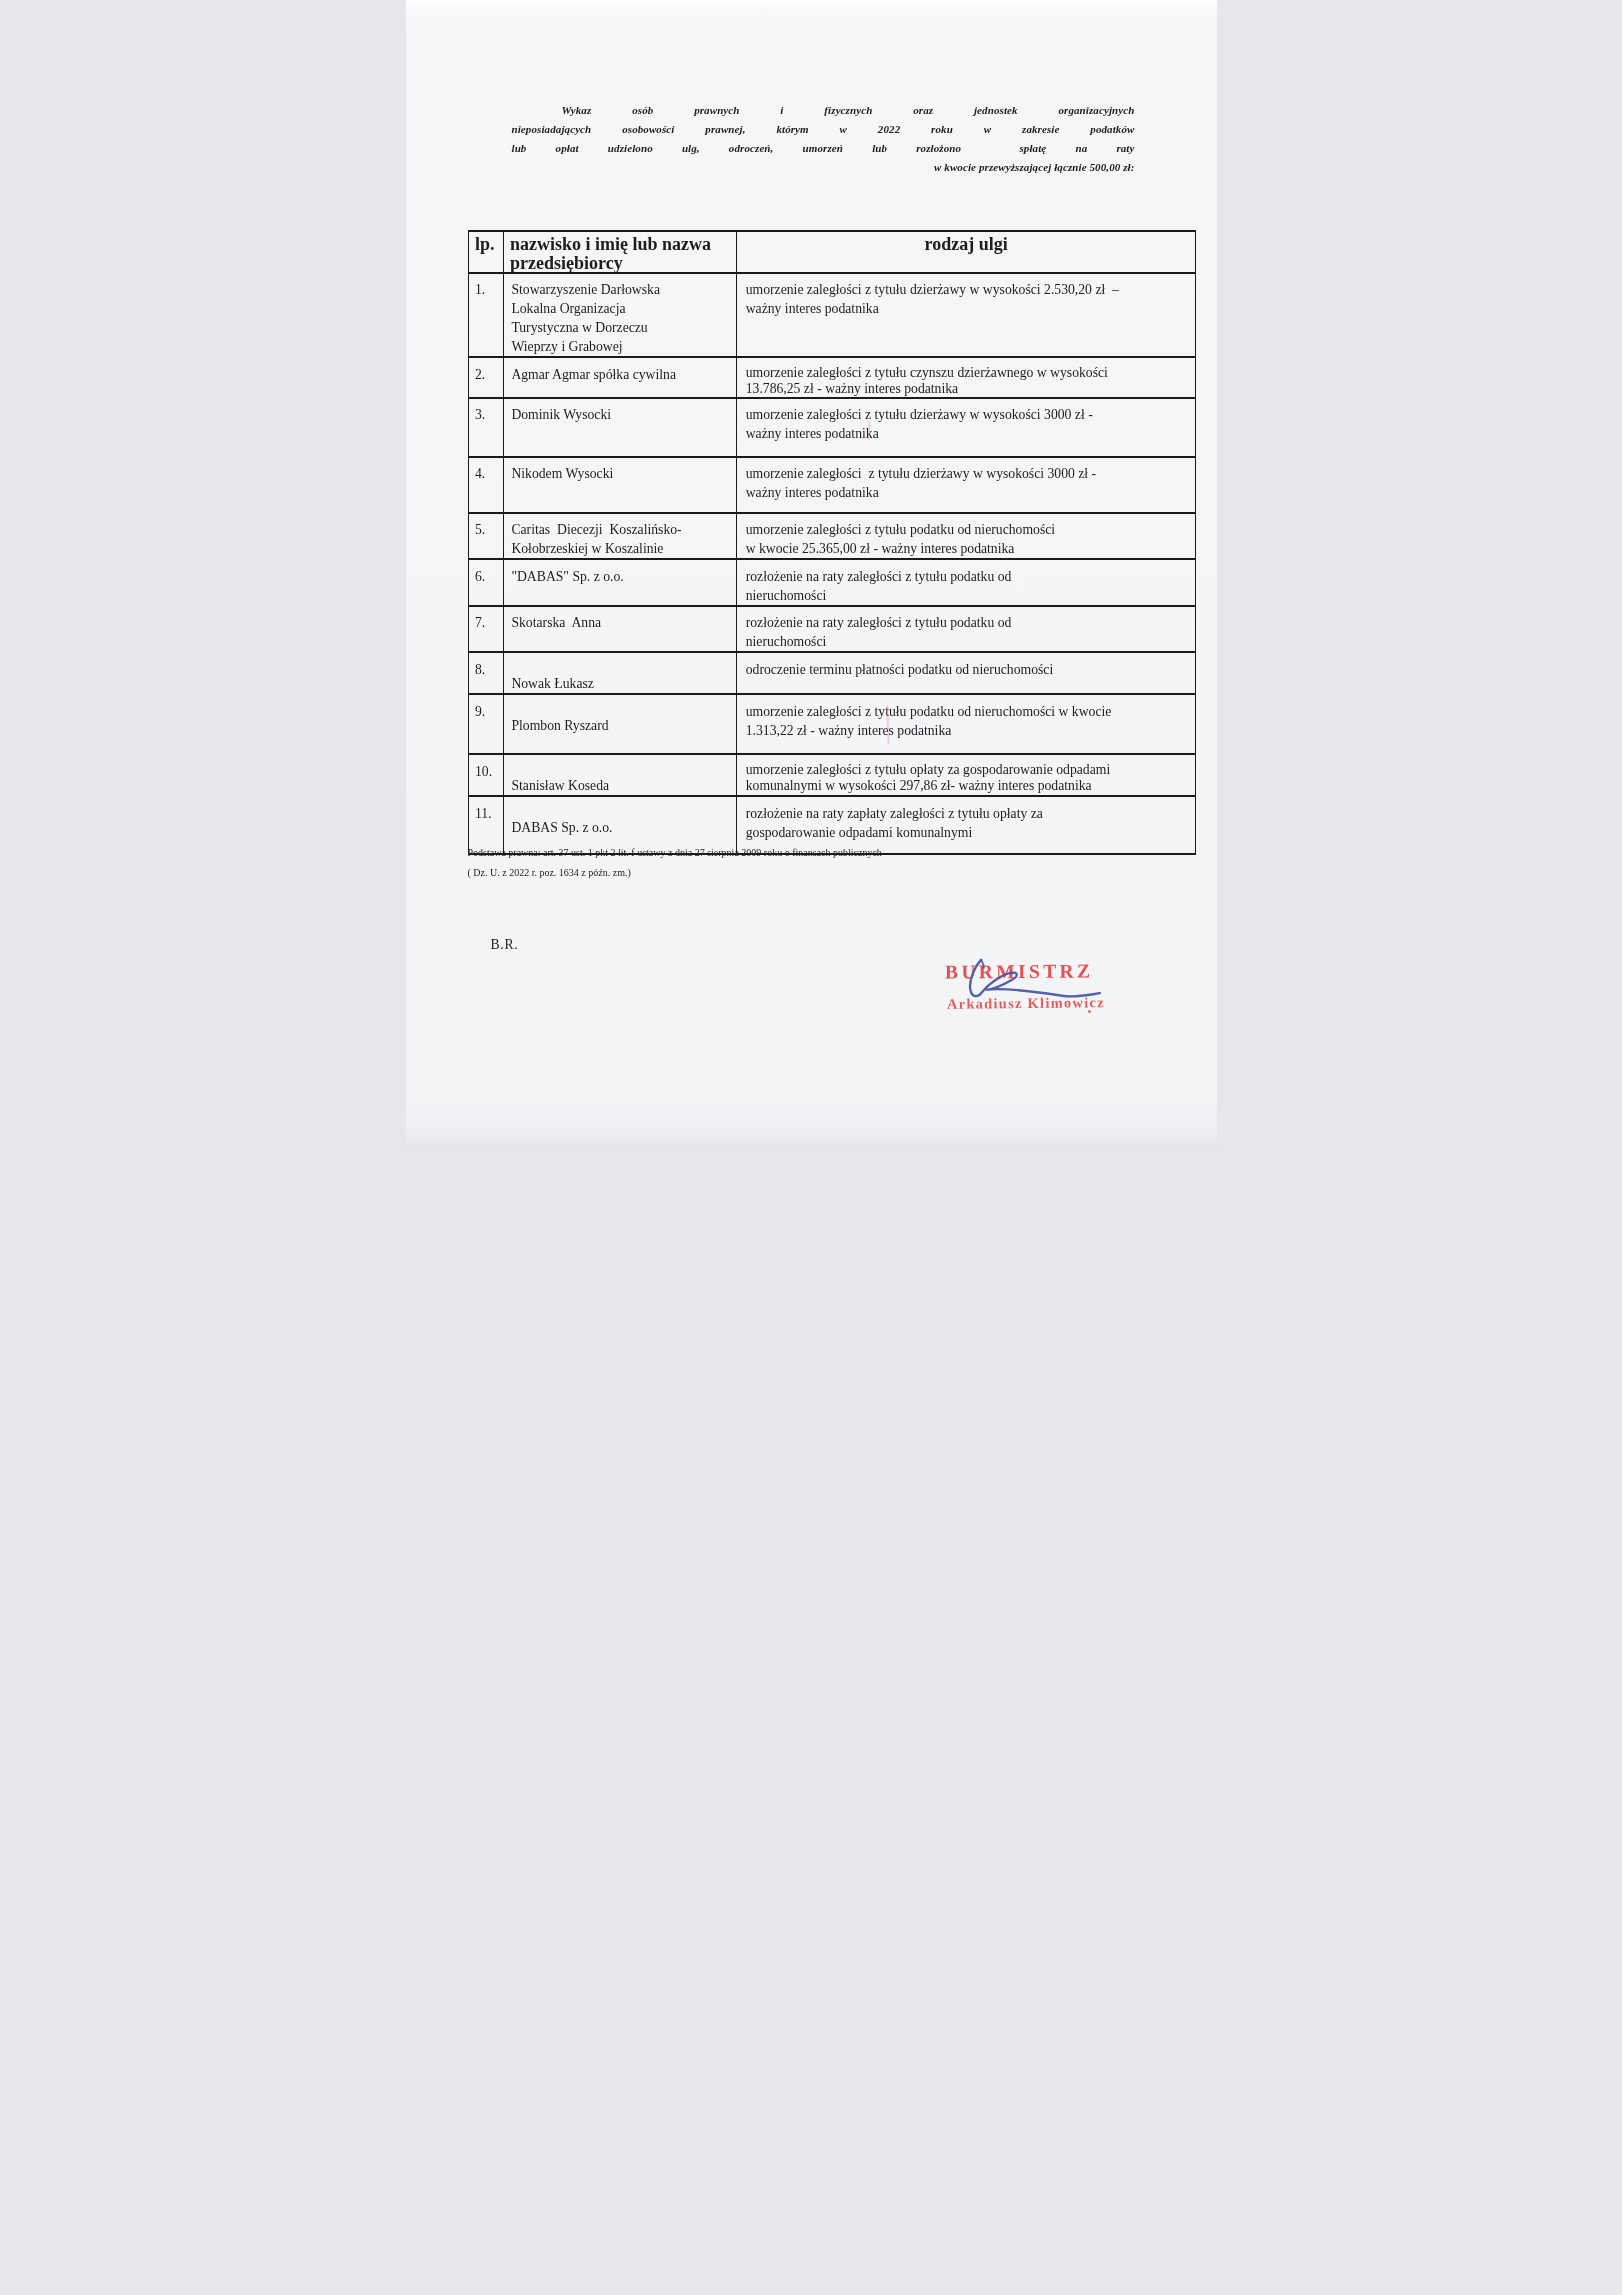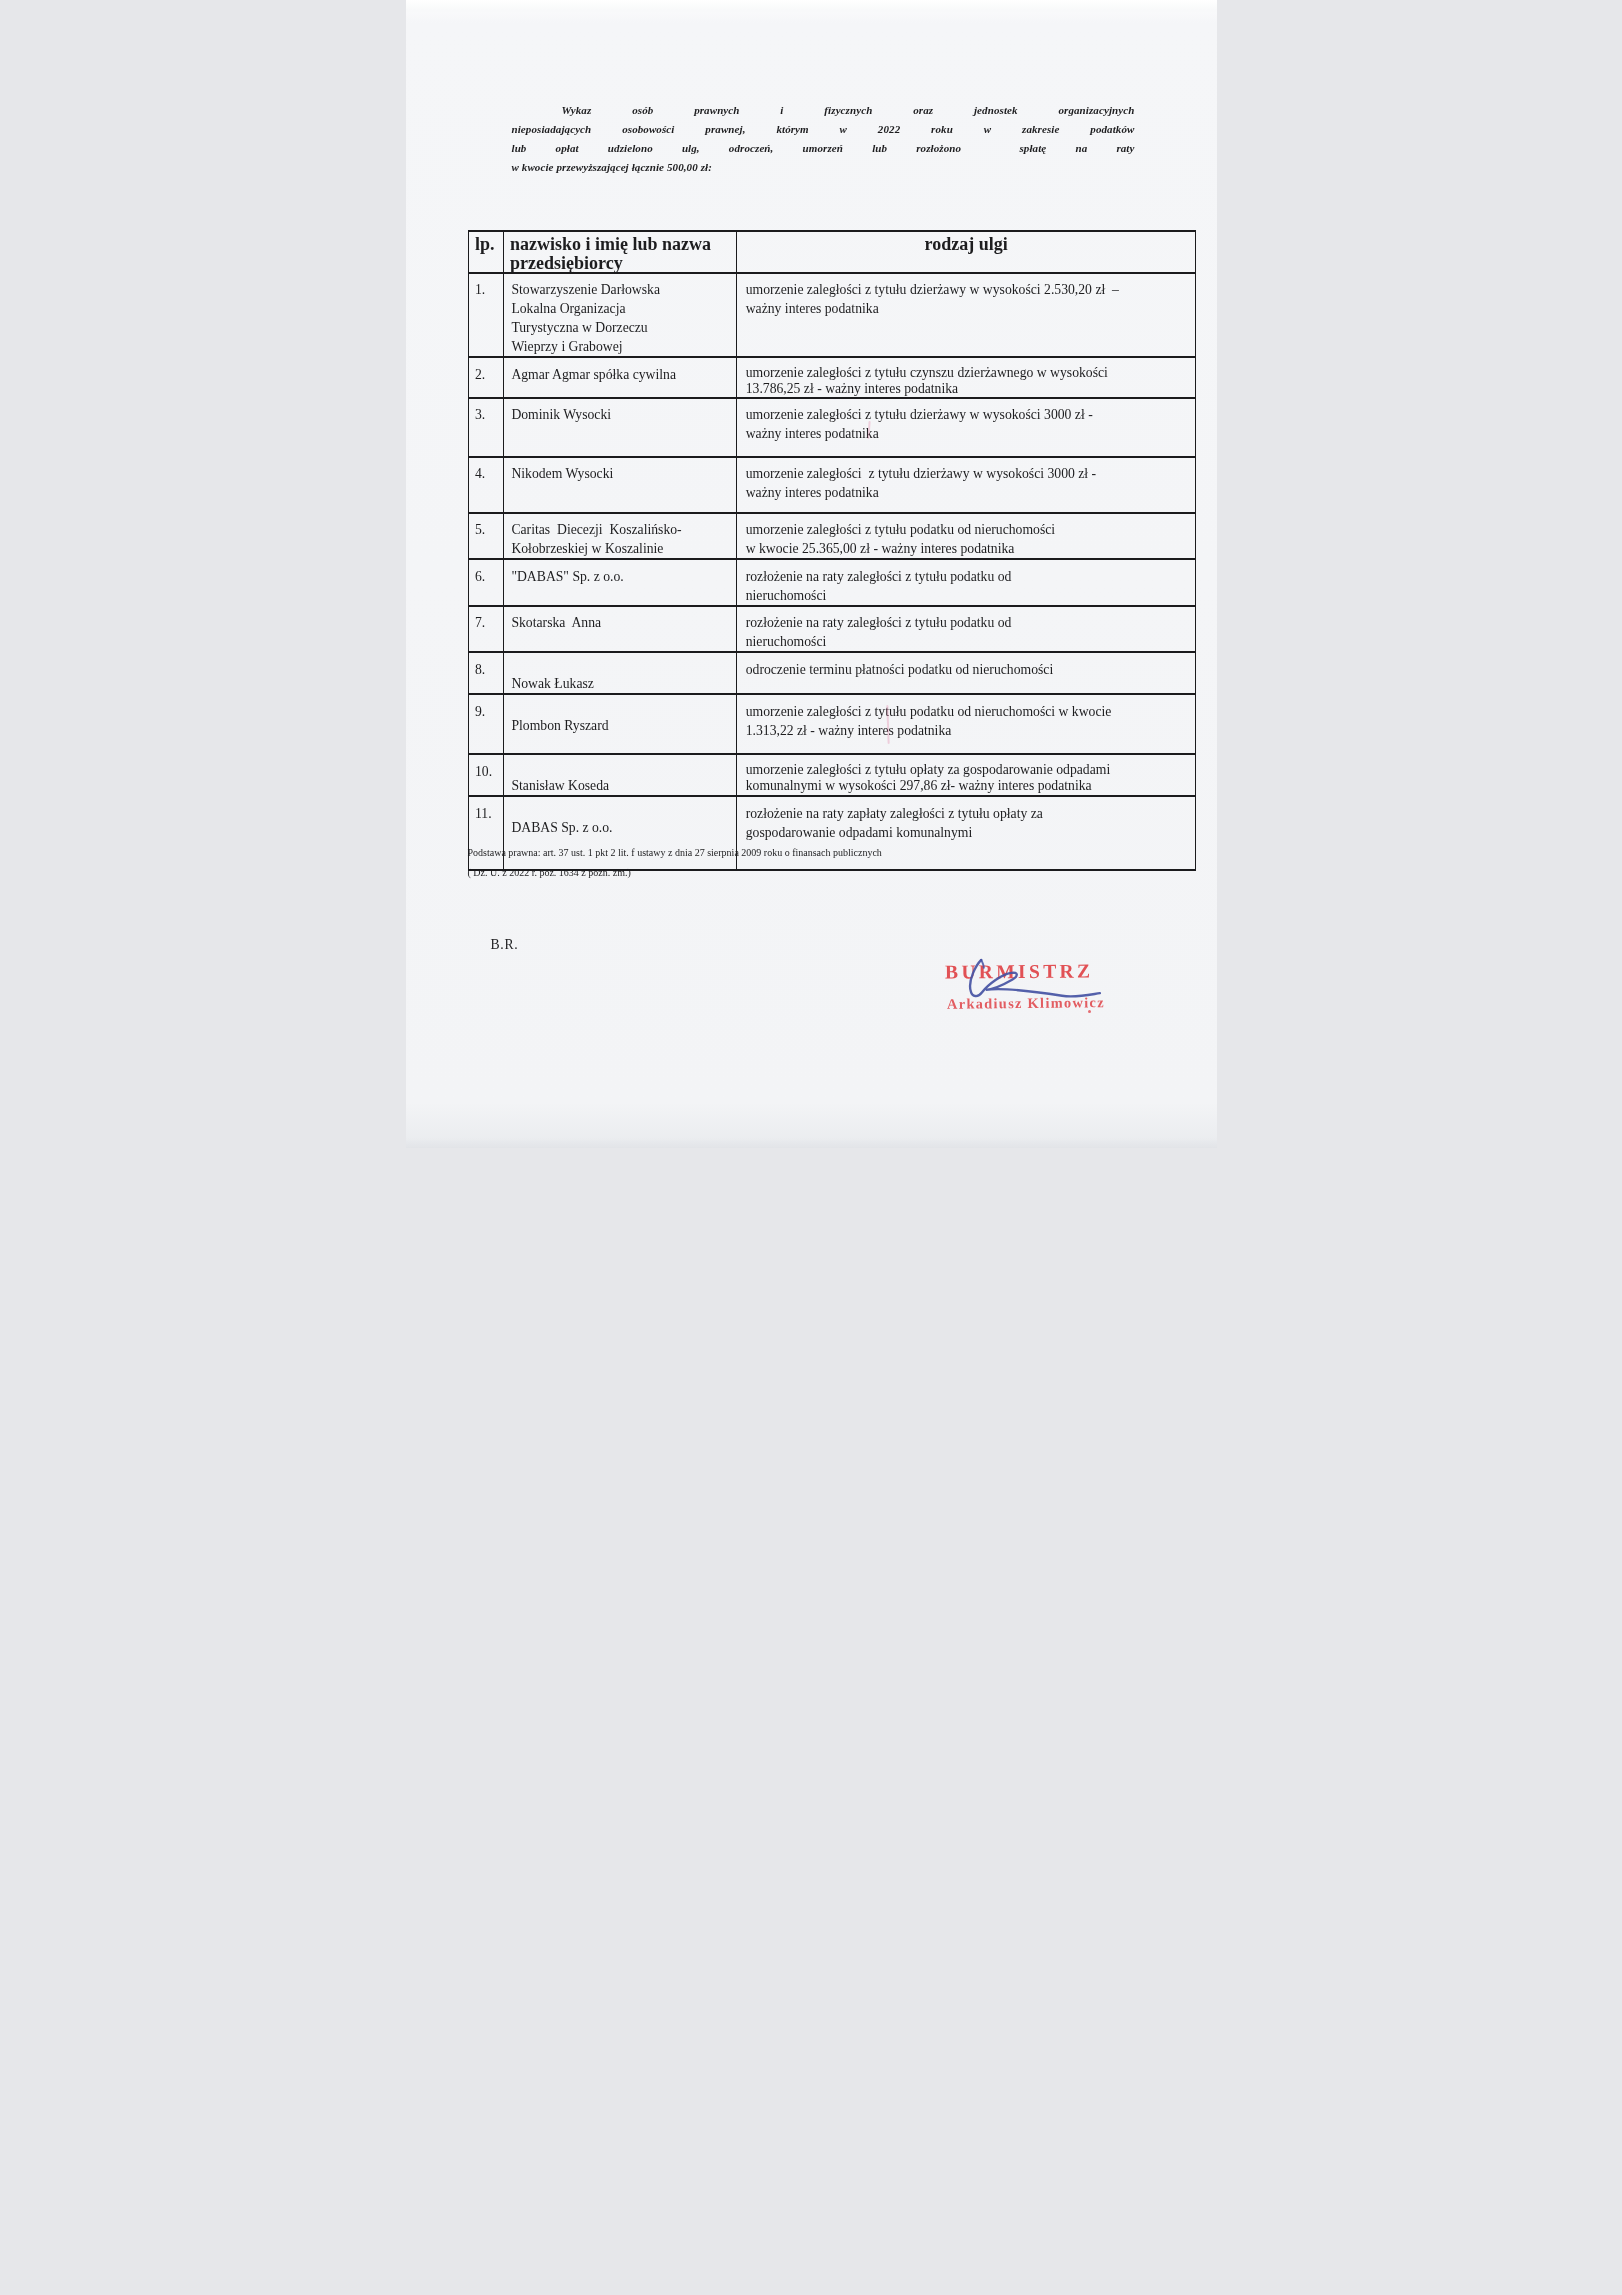--- a/index.html
+++ b/index.html
@@ -13,21 +13,21 @@
     background:linear-gradient(180deg,#ffffff 0%,#f8f9fa 60%,rgba(244,245,247,0) 100%);
   }
   .page::after{ 
     content:"";position:absolute;left:0;bottom:0;width:100%;height:10.5px;
     background:linear-gradient(180deg,rgba(244,245,247,0) 0%,#e2e4e8 100%);
   }
 
   
   .title{position:absolute;left:106px;top:101px;width:623px;
     font-size:11px;line-height:19px;font-weight:bold;font-style:italic;letter-spacing:0.1px;}
-  .title .ln{white-space:pre-wrap;}
+  .title .ln{white-space:pre-wrap;text-align:right;}
   .title .ln.just{text-align:justify;text-align-last:justify;}
   .title .ln.first{text-indent:50px;}
 
   
   table.relief-table{position:absolute;left:62px;top:230px;width:727px;
     border-collapse:collapse;table-layout:fixed;}
   .relief-table th,.relief-table td{
     border:1.3px solid #1b1b1d;border-top-width:2px;border-bottom-width:2px;
     vertical-align:top;white-space:pre-wrap;overflow:hidden;
   }
@@ -140,21 +140,21 @@
       <td class="name low">Plombon Ryszard</td>
       <td class="relief">umorzenie zaległości z tytułu podatku od nieruchomości w kwocie
 1.313,22 zł - ważny interes podatnika</td>
     </tr>
     <tr style="height:38px">
       <td class="lp">10.</td>
       <td class="name low">Stanisław Koseda</td>
       <td class="relief tight">umorzenie zaległości z tytułu opłaty za gospodarowanie odpadami
 komunalnymi w wysokości 297,86 zł- ważny interes podatnika</td>
     </tr>
-    <tr style="height:74px">
+    <tr style="height:58px">
       <td class="lp">11.</td>
       <td class="name low">DABAS Sp. z o.o.</td>
       <td class="relief">rozłożenie na raty zapłaty zaległości z tytułu opłaty za
 gospodarowanie odpadami komunalnymi</td>
     </tr>
   </tbody>
     </table>
 
   <div class="legal">Podstawa prawna: art. 37 ust. 1 pkt 2 lit. f ustawy z dnia 27 sierpnia 2009 roku o finansach publicznych
 ( Dz. U. z 2022 r. poz. 1634 z późn. zm.)</div>

